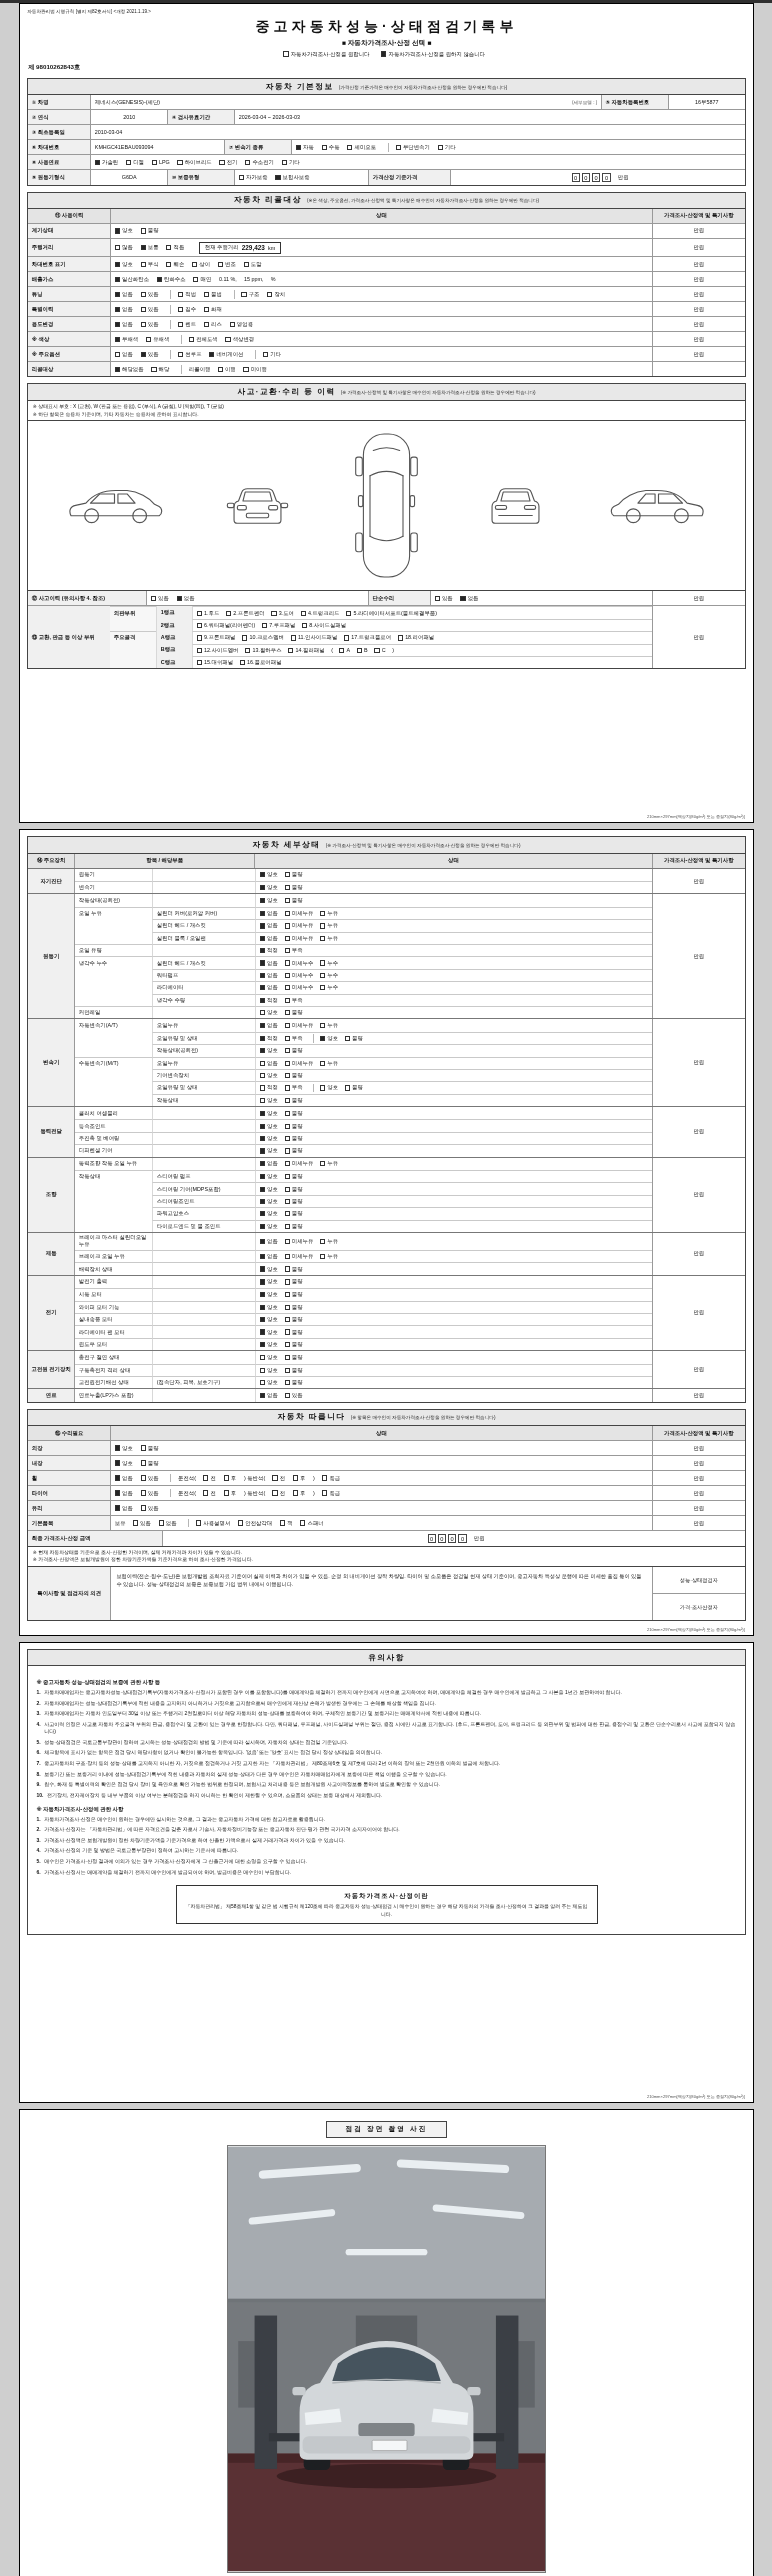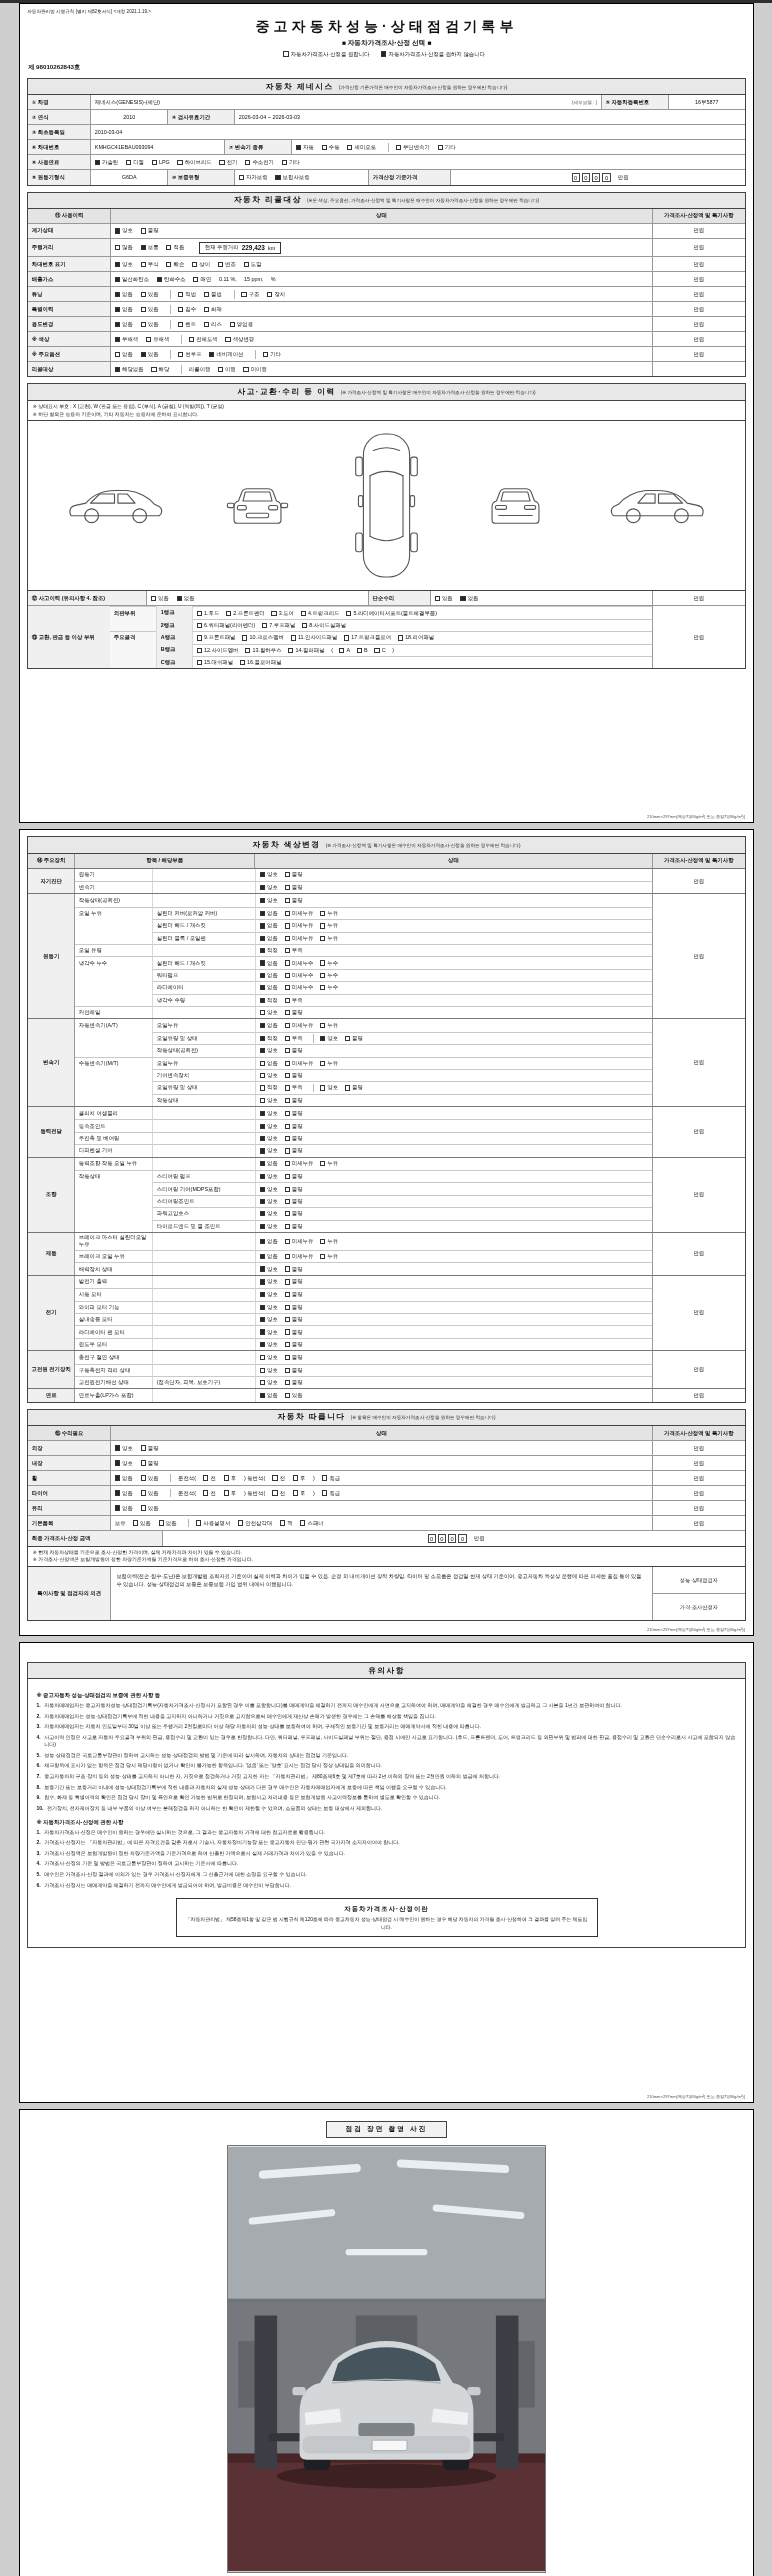--- a/index.html
+++ b/index.html
@@ -107,21 +107,21 @@
         <span>자동차가격조사·산정을 원합니다</span>
       </span>
       <span class="cb on">
         <span class="box"></span>
         <span>자동차가격조사·산정을 원하지 않습니다</span>
       </span>
     </div>
   <div class="doc-no">제 98010262843호</div>
 
   <div class="secbar">
-    <span class="t">자동차 제네시스</span><span class="n">(가격산정 기준가격은 매수인이 자동차가격조사·산정을 원하는 경우에만 적습니다)</span>
+    <span class="t">자동차 기본정보</span><span class="n">(가격산정 기준가격은 매수인이 자동차가격조사·산정을 원하는 경우에만 적습니다)</span>
   </div>
   <div class="tbl">
     <div class="tr first">
       <div class="td w120 lab">① 차명</div>
       <div class="td flex1">
           <span>제네시스(GENESIS)-(세단)</span>
           <span class="subnote">(세부모델 :                )</span>
         </div>
       <div class="td w130 lab">⑤ 자동차등록번호</div>
       <div class="td w150 center">16부5877</div>
@@ -711,21 +711,21 @@
       <div class="td w180 center">만원</div>
     </div>
   </div>
   <div class="pfoot">210mm×297mm[백상지(80g/m²) 또는 중질지(80g/m²)]</div>
 </div>
 
 <div class="gap"></div>
 
 <div class="page p2">
   <div class="secbar" style="margin-top:1px">
-    <span class="t">자동차 색상변경</span><span class="n">(※ 가격조사·산정액 및 특기사항은 매수인이 자동차가격조사·산정을 원하는 경우에만 적습니다)</span>
+    <span class="t">자동차 세부상태</span><span class="n">(※ 가격조사·산정액 및 특기사항은 매수인이 자동차가격조사·산정을 원하는 경우에만 적습니다)</span>
   </div>
   <div class="tbl">
     <div class="tr th first">
       <div class="td w90">⑭ 주요장치</div>
       <div class="td w350">항목 / 해당부품</div>
       <div class="td flex1">상태</div>
       <div class="td w180">가격조사·산정액 및 특기사항</div>
     </div>
     <div>
 
@@ -1677,21 +1677,21 @@
       <div class="op-role">성능·상태점검자</div>
       <div class="op-role">가격·조사산정자</div>
     </div>
   </div>
   <div class="pfoot">210mm×297mm[백상지(80g/m²) 또는 중질지(80g/m²)]</div>
 </div>
 
 <div class="gap"></div>
 
 <div class="page p3">
-  <div class="secbar" style="margin-top:14px">
+  <div class="secbar" style="margin-top:1px">
     <span class="t">유의사항</span>
   </div>
   <div class="notice-body">
     <div class="notice-h">※ 중고자동차 성능·상태점검의 보증에 관한 사항 등</div>
     <div>
 
         <div class="notice-item">
           <span class="no">1.</span>
           <span class="tx">자동차매매업자는 중고자동차성능·상태점검기록부(자동차가격조사·산정서가 포함된 경우 이를 포함합니다)를 매매계약을 체결하기 전까지 매수인에게 서면으로 고지하여야 하며, 매매계약을 체결한 경우 매수인에게 발급하고 그 사본을 1년간 보관하여야 합니다.</span>
         </div>

